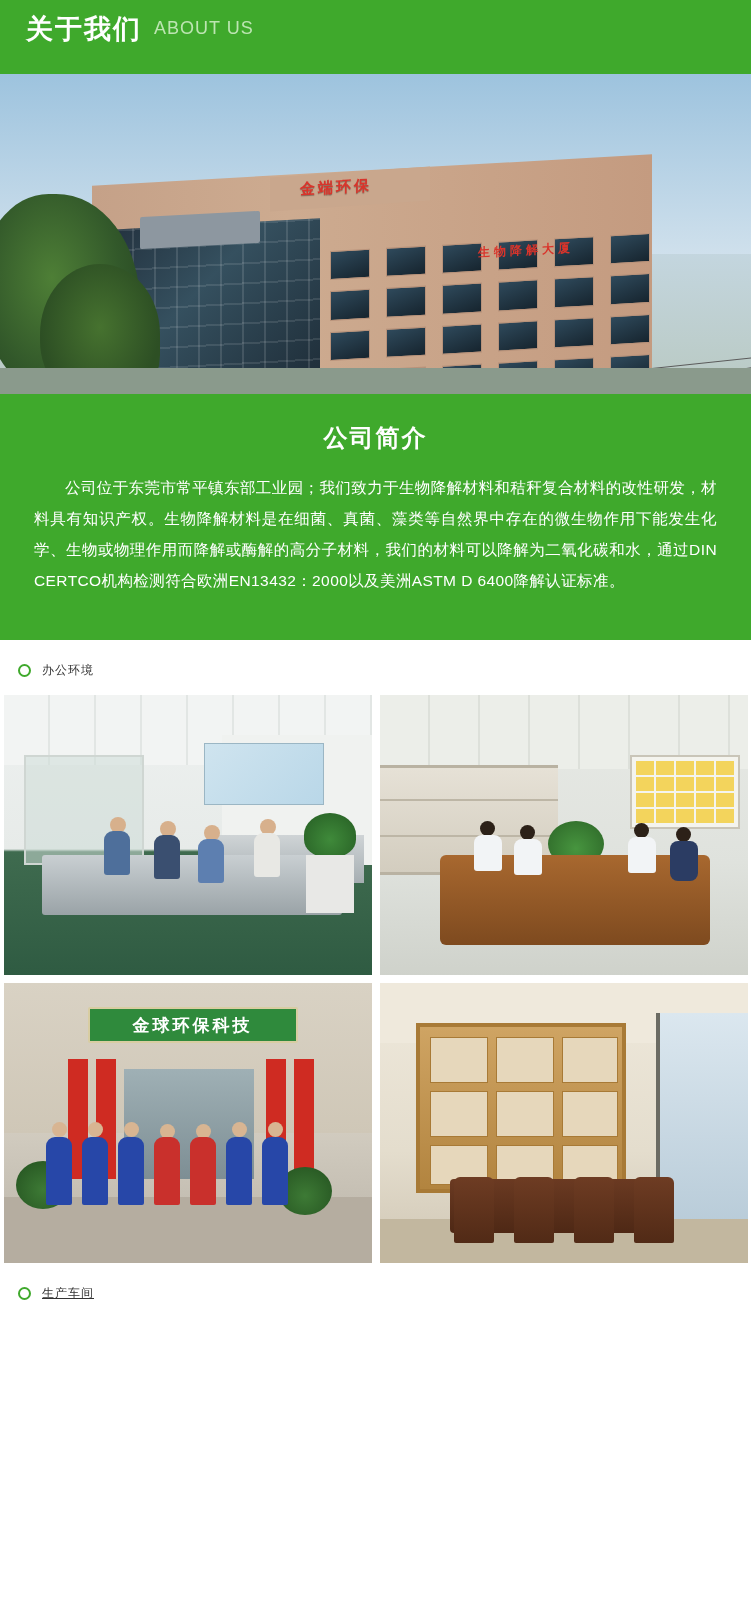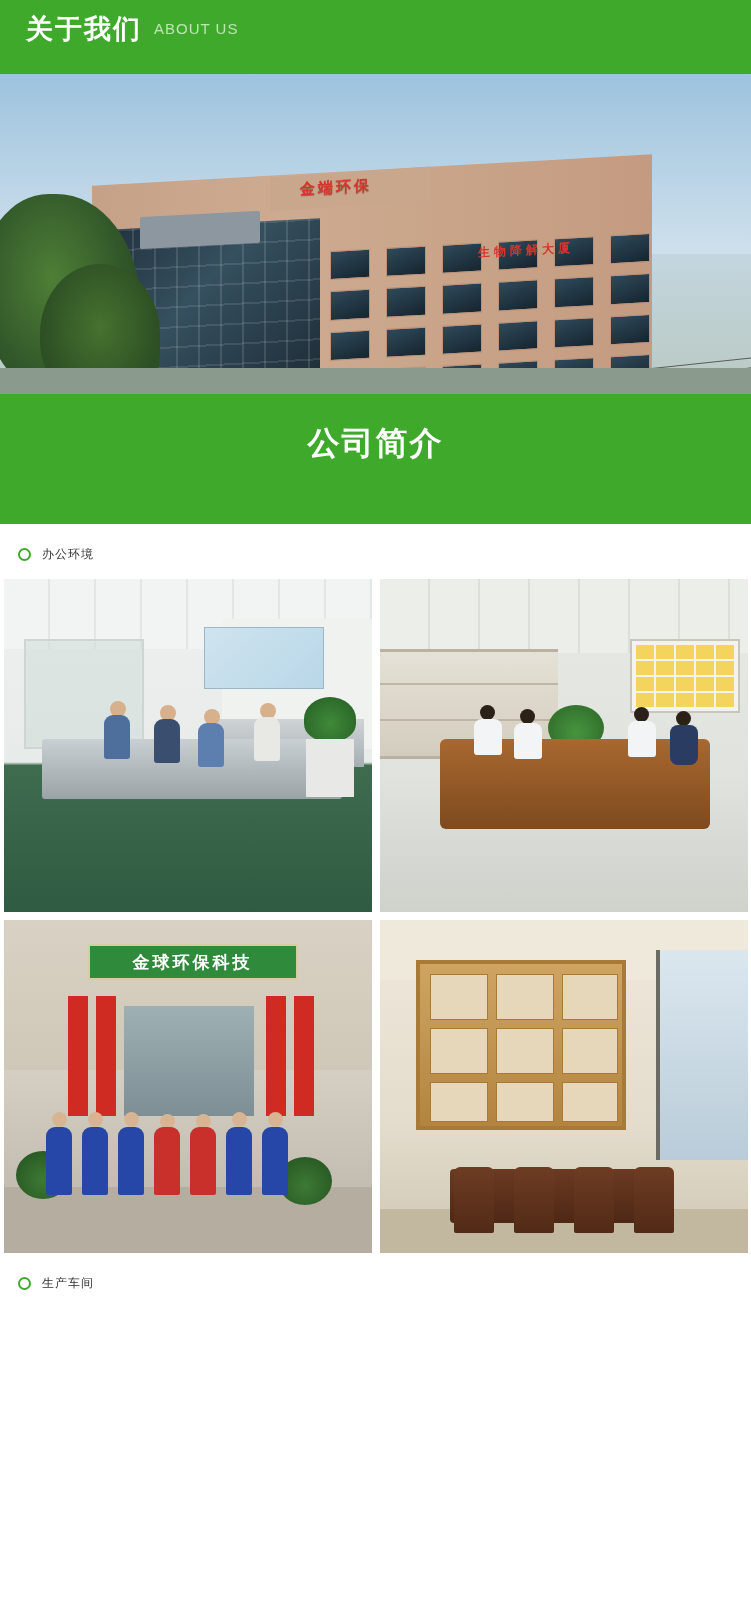--- a/index.html
+++ b/index.html
@@ -29,21 +29,21 @@
   }
   .header-title-cn {
     color: #ffffff;
     font-size: 27px;
     font-weight: bold;
     letter-spacing: 2px;
     line-height: 1;
   }
   .header-title-en {
     color: #bde5b2;
-    font-size: 15px;
+    font-size: 18px;
     letter-spacing: 1px;
     margin-left: 12px;
     line-height: 1;
     padding-bottom: 2px;
   }
 
   
   .hero-photo {
     width: 751px;
     height: 320px;
@@ -155,21 +155,21 @@
   .hero-wire.b { top: 318px; transform: rotate(-9deg); }
 
   
   .intro-block {
     background: #3fa92c;
     padding: 26px 34px 40px 34px;
   }
   .intro-title {
     text-align: center;
     color: #ffffff;
-    font-size: 32px;
+    font-size: 24px;
     font-weight: bold;
     letter-spacing: 2px;
     margin: 2px 0 18px 0;
   }
   .intro-p {
     color: #ffffff;
     font-size: 15.5px;
     line-height: 31px;
     text-indent: 2em;
     margin: 0 0 4px 0;
@@ -200,21 +200,21 @@
   
   .photo-grid {
     display: grid;
     grid-template-columns: 368px 368px;
     gap: 8px;
     justify-content: center;
     padding: 0 3px;
   }
   .photo {
     width: 368px;
-    height: 333px;
+    height: 280px;
     position: relative;
     overflow: hidden;
     background: #ddd;
   }
 
   
   .p1 { background: linear-gradient(to bottom, #eef1f0 0%, #e7ebe9 55%, #3f6b4f 56%, #2f5b42 100%); }
   .p1 .ceiling { position:absolute; left:0; top:0; width:368px; height:70px;
     background: repeating-linear-gradient(to right, #f2f4f3 0 44px, #e2e6e4 44px 46px); }
   .p1 .wallR { position:absolute; right:0; top:40px; width:150px; height:130px; background:#f0f2f0; }
@@ -280,21 +280,21 @@
   .p4 .cell { position:absolute; background:#e6d7bb; border:1px solid #a87a36; }
   .p4 .window { position:absolute; right:0; top:30px; width:92px; height:210px;
     background: linear-gradient(to bottom,#dbe7ef,#b9ccd9); border-left:4px solid #6b6b63; }
   .p4 .table { position:absolute; left:70px; bottom:30px; width:220px; height:54px;
     background: linear-gradient(to bottom,#6b3a22,#4e2815); border-radius:4px; }
   .p4 .chair { position:absolute; bottom:20px; width:40px; height:66px;
     background: linear-gradient(to bottom,#6e3c23,#512a16); border-radius:6px 6px 2px 2px; }
   .p4 .floor { position:absolute; left:0; bottom:0; width:368px; height:44px; background:#c2b79f; }
 
   
-  .bottom-head { padding-bottom: 26px; }
+  .bottom-head { padding-bottom: 26px; text-decoration: underline; }
 </style>
 </head>
 <body>
 
 <div class="page">
 
   <div class="header-banner">
     <span class="header-title-cn">关于我们</span>
     <span class="header-title-en">ABOUT US</span>
   </div>
@@ -335,20 +335,21 @@
     <div class="hero-sign2">生物降解大厦</div>
     <div class="hero-tree"></div>
     <div class="hero-tree2"></div>
     <div class="hero-wire"></div>
     <div class="hero-wire b"></div>
     <div class="hero-ground"></div>
   </div>
 
   <div class="intro-block">
     <div class="intro-title">公司简介</div>
+    <p class="intro-p">公司位于东莞市常平镇东部工业园；我们致力于生物降解材料和秸秆复合材料的改性研发，材料具有知识产权。生物降解材料是在细菌、真菌、藻类等自然界中存在的微生物作用下能发生化学、生物或物理作用而降解或酶解的高分子材料，我们的材料可以降解为二氧化碳和水，通过DIN CERTCO机构检测符合欧洲EN13432：2000以及美洲ASTM D 6400降解认证标准。</p>
   </div>
 
   <div class="section-head">
     <span class="section-bullet"></span>
     <span class="section-label">办公环境</span>
   </div>
 
   <div class="photo-grid">
 
     <div class="photo p1">

